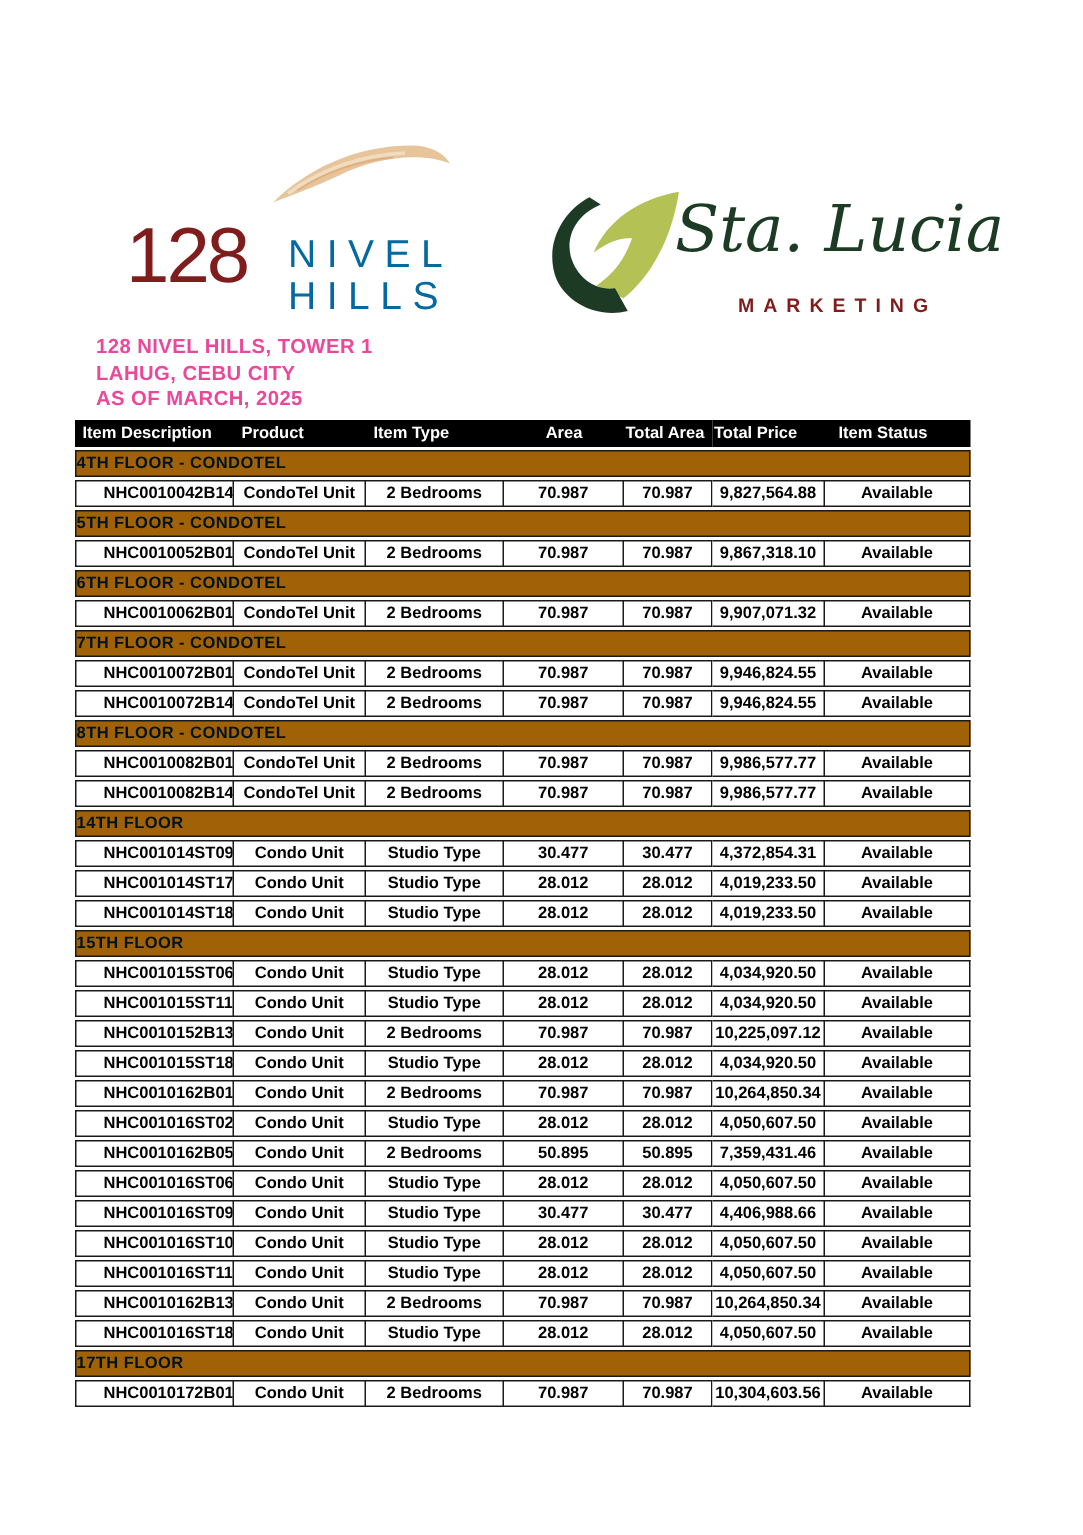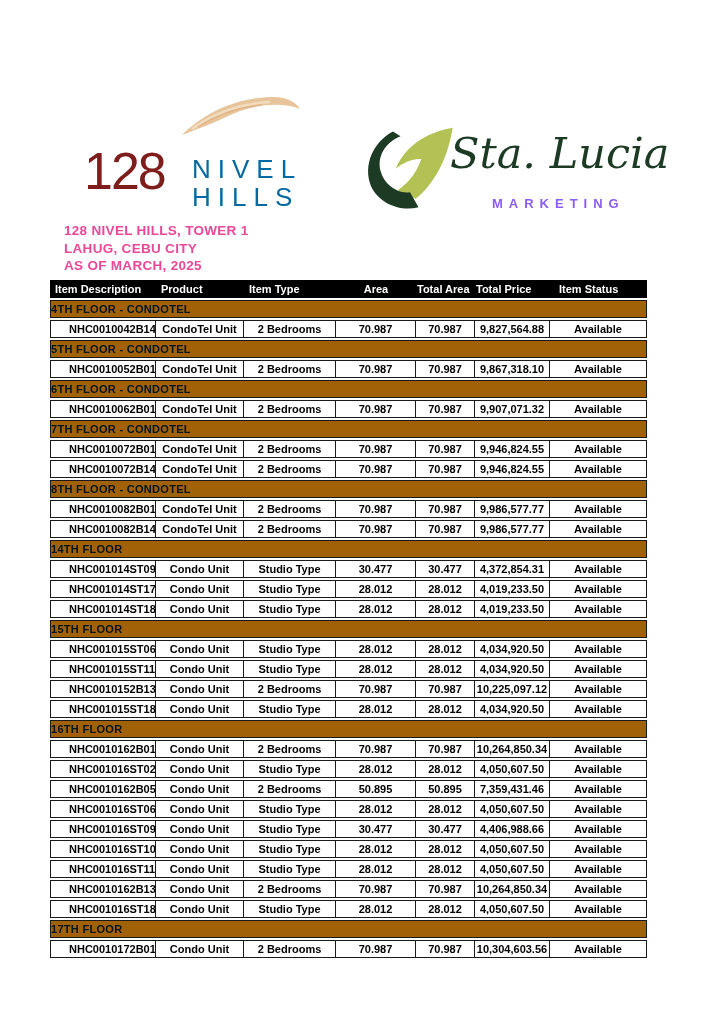--- a/index.html
+++ b/index.html
@@ -24,21 +24,21 @@
   }
   .logo-right { position:absolute; left:362px; top:120px; width:292px; height:100px; }
   .slmark { position:absolute; left:0; top:4px; width:96px; height:90px; }
   .sl-script {
     position:absolute; left:88px; top:2px;
     font-family:"DejaVu Serif", serif; font-style:italic; font-weight:normal;
     font-size:43px; line-height:62px; color:#1D3B24; letter-spacing:0px; white-space:nowrap;
   }
   .sl-marketing {
     position:absolute; left:130px; top:76px;
-    color:#8b5cf6; font-weight:bold; font-size:13px; letter-spacing:6px; white-space:nowrap;
+    color:#7f1d1d; font-weight:bold; font-size:13px; letter-spacing:6px; white-space:nowrap;
   }
 
   .address {
     position:absolute; left:64px; top:222px;
     font-weight:bold; font-size:13.5px; line-height:17.5px; color:#ec4899;
     letter-spacing:0.3px;
   }
 
   
   table.avail {
@@ -260,23 +260,20 @@
       <tr>
         <td>NHC001015ST18</td>
         <td>Condo Unit</td>
         <td>Studio Type</td>
         <td>28.012</td>
         <td>28.012</td>
         <td>4,034,920.50</td>
         <td>Available</td>
       </tr>
       <tr>
-        <td colspan="7" class="band">16TH FLOOR</td>
-      </tr>
-      <tr>
         <td>NHC0010162B01</td>
         <td>Condo Unit</td>
         <td>2 Bedrooms</td>
         <td>70.987</td>
         <td>70.987</td>
         <td>10,264,850.34</td>
         <td>Available</td>
       </tr>
       <tr>
         <td>NHC001016ST02</td>

